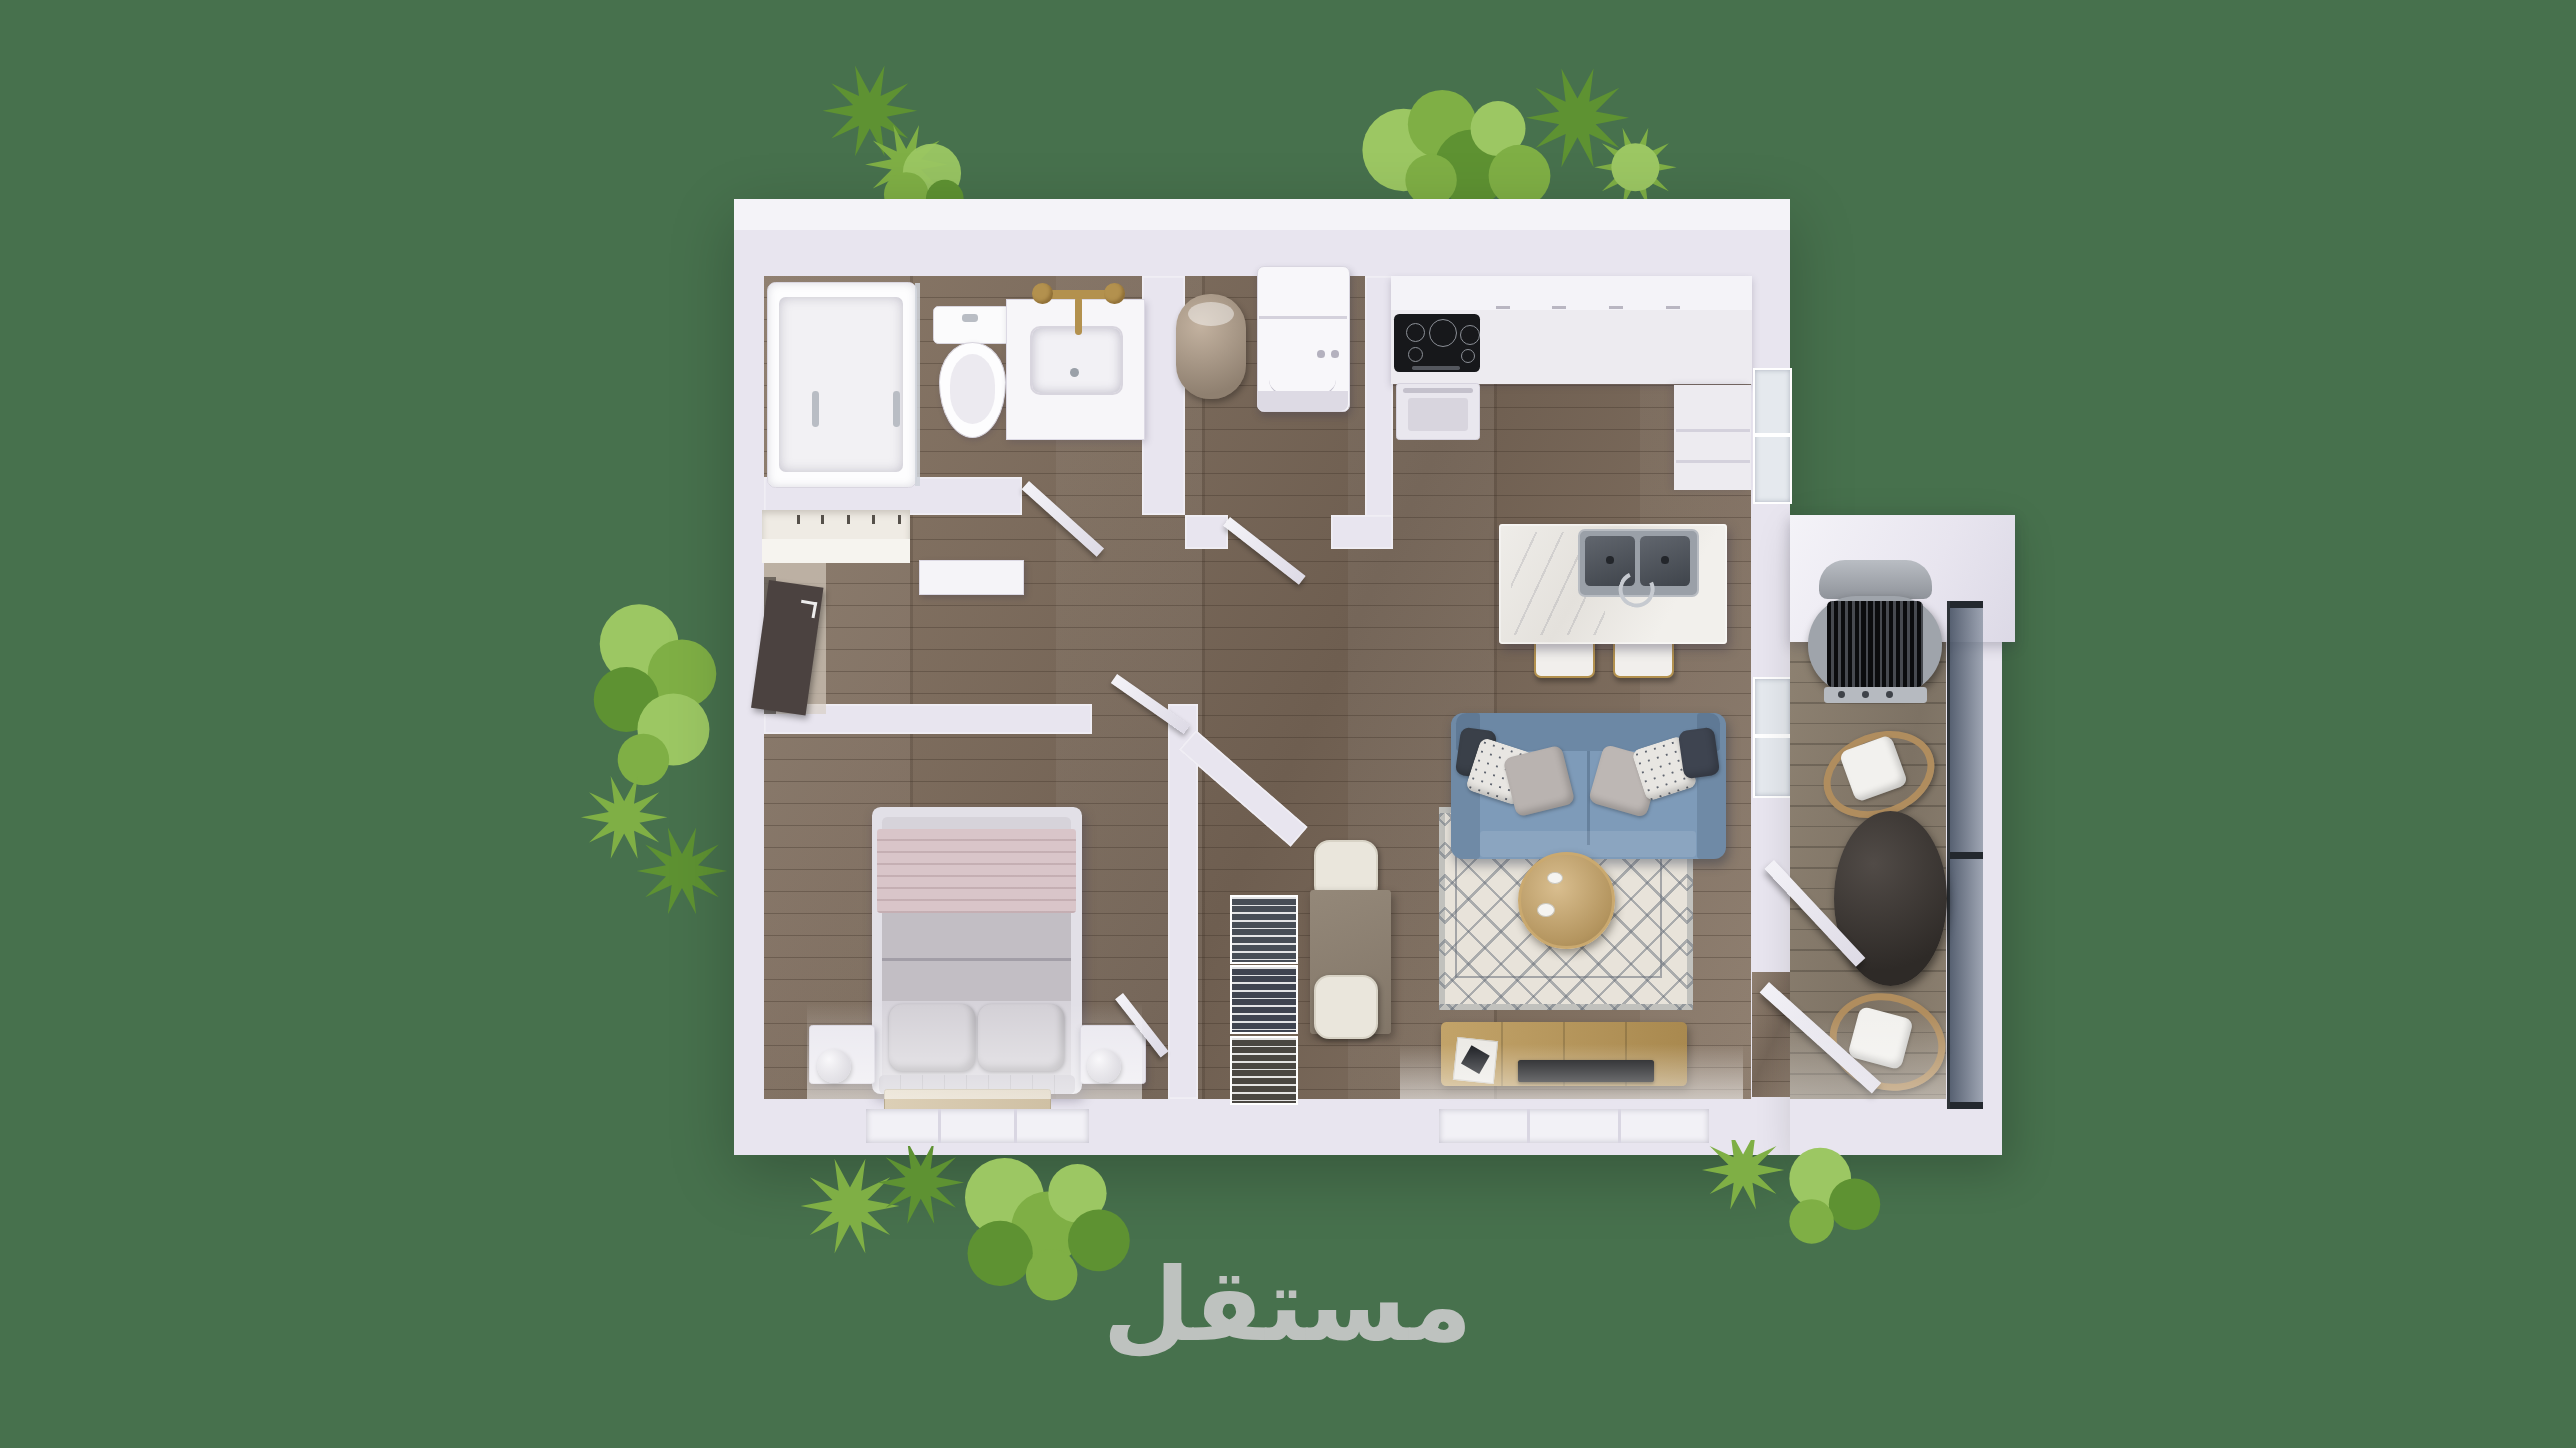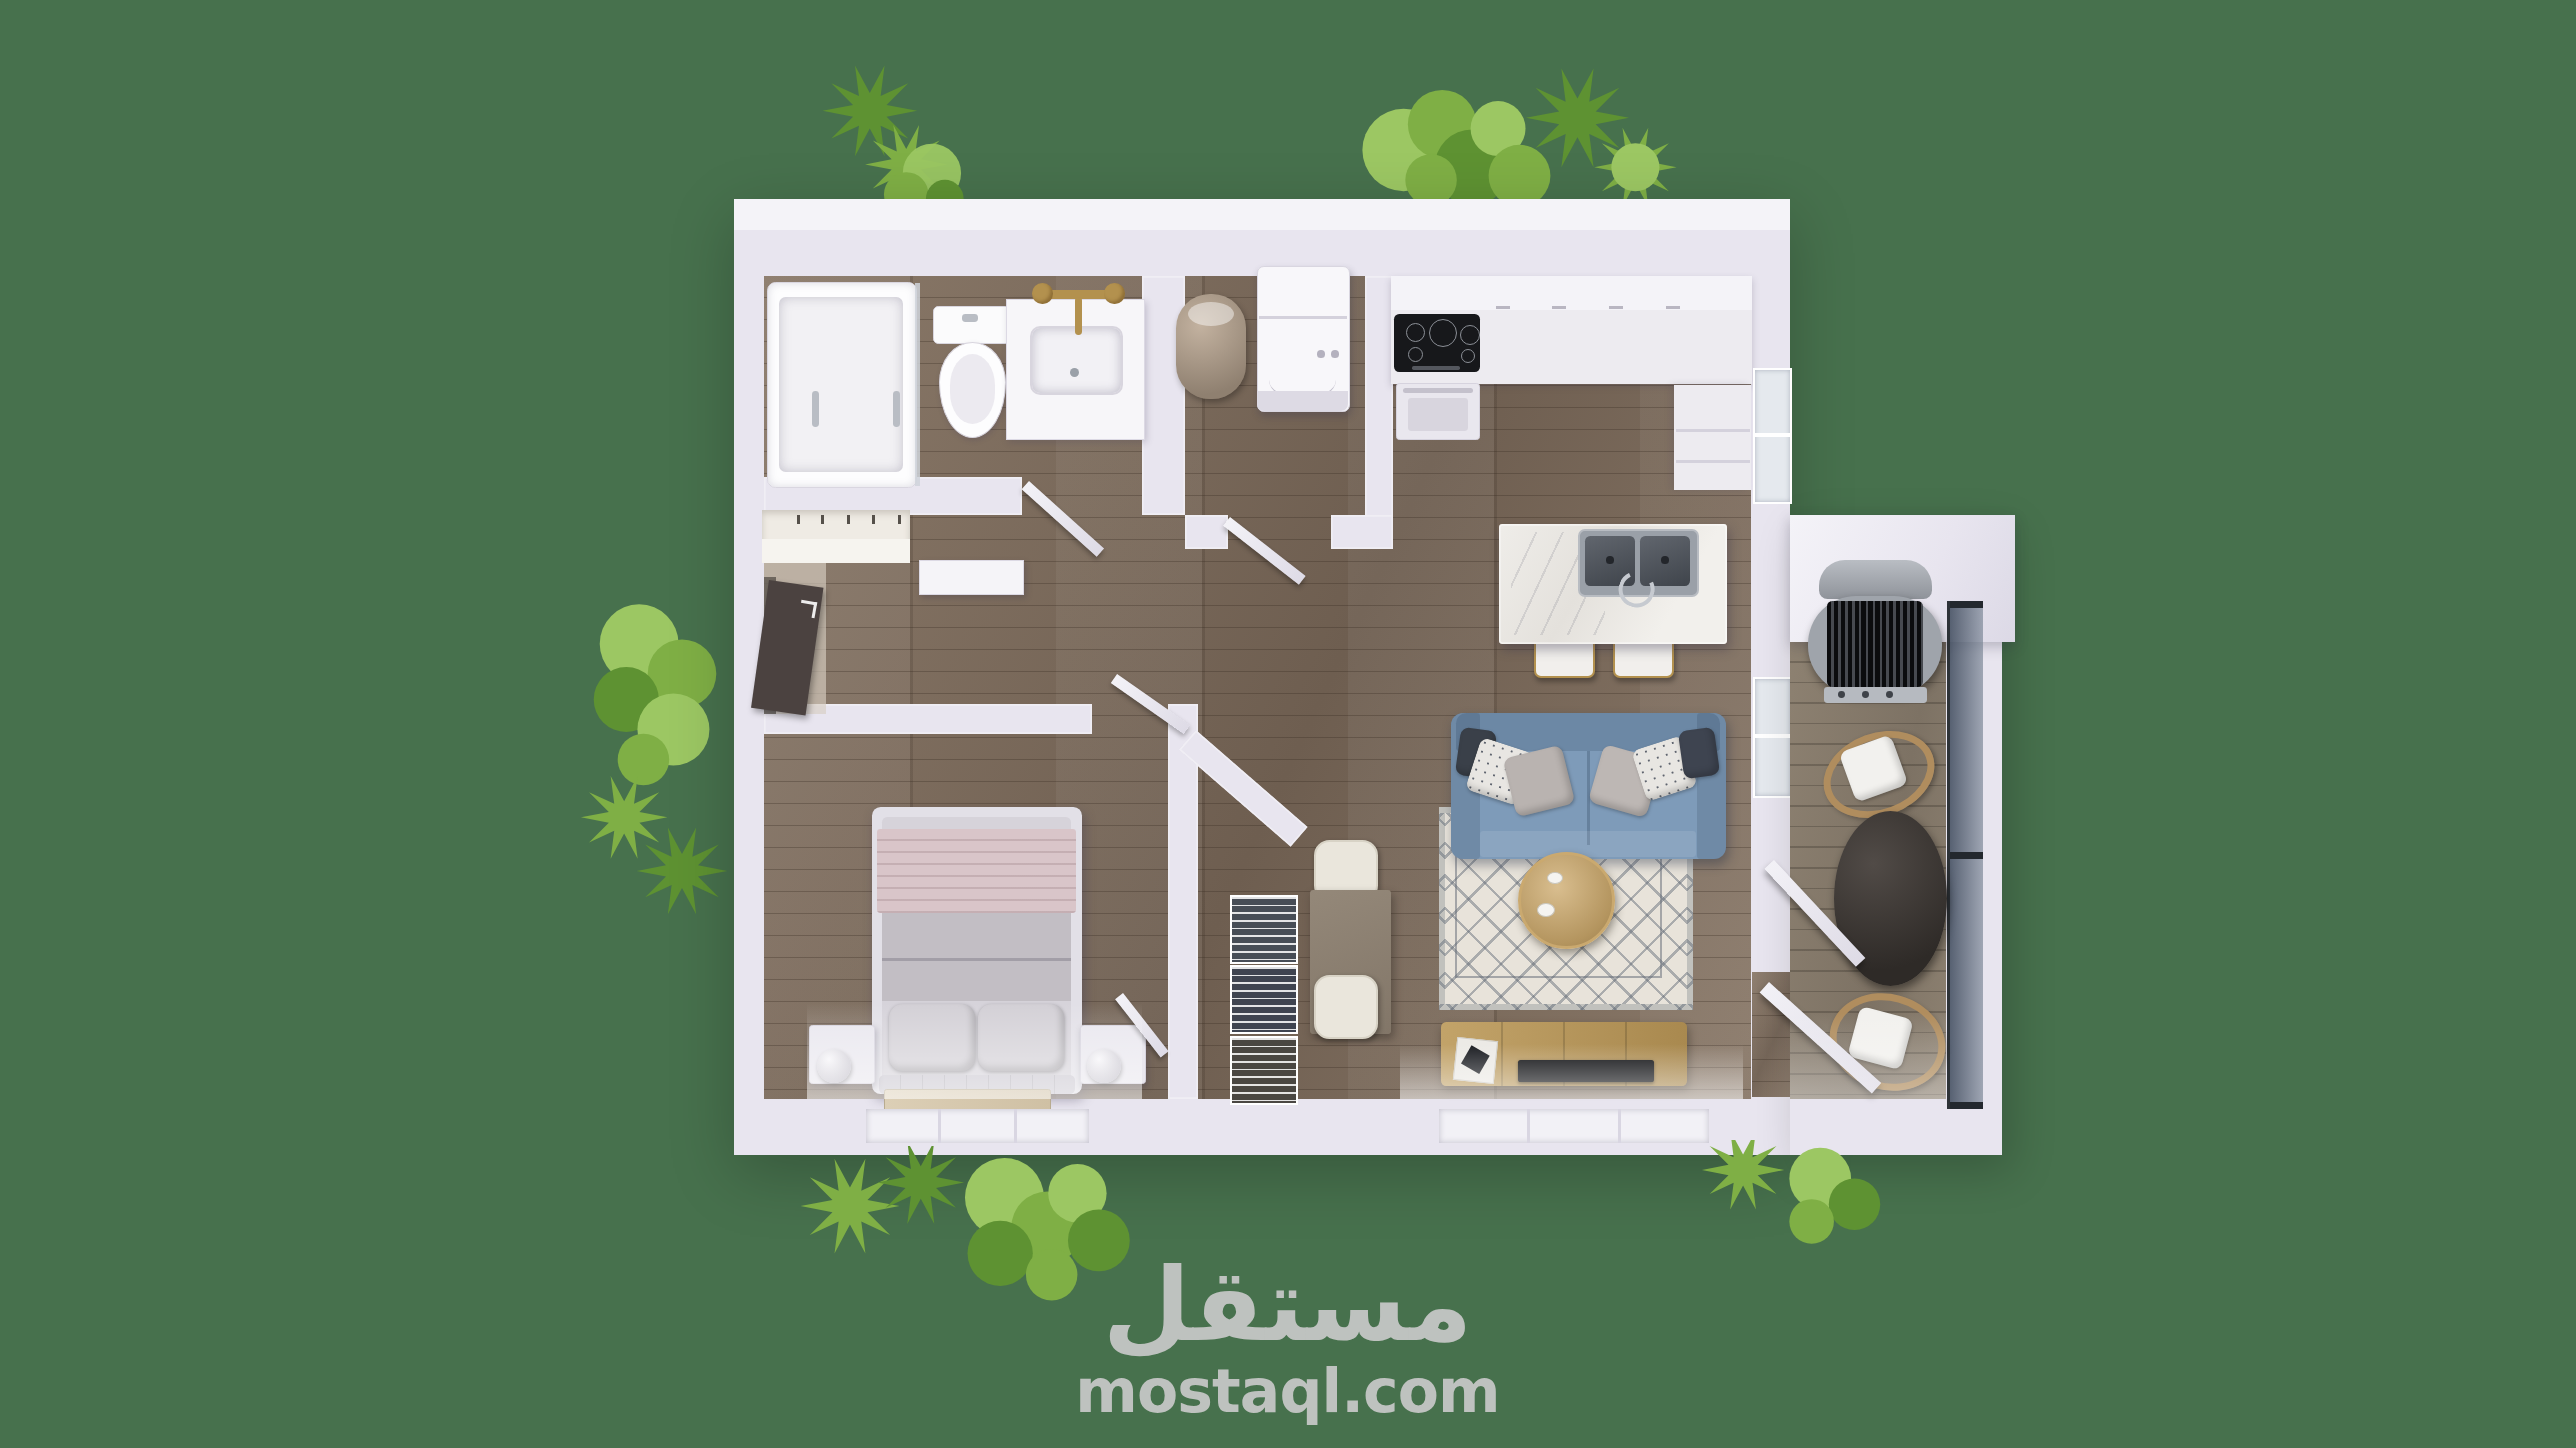--- a/index.html
+++ b/index.html
@@ -297,17 +297,16 @@
     <g transform="translate(0,-15) scale(1.0)">
         <polygon fill="var(--tree1)" points="98,50 67,56 89,78 61,65 65,96 50,68 35,96 39,65 11,78 33,56 2,50 33,44 11,22 39,35 35,4 50,32 65,4 61,35 89,22 67,44"></polygon>
       </g>
     <circle cx="140" cy="45" r="36" fill="var(--tree3)"></circle>
     <circle cx="180" cy="75" r="30" fill="var(--tree2)"></circle>
     <circle cx="130" cy="95" r="26" fill="var(--tree1)"></circle>
   </svg>
 
   <div class="abs watermark" style="left:1030px;top:1255px;width:515px;height:189px;">
     <div class="ar" dir="rtl">مستقل</div>
-    <div class="url">mostaql.com</div>
   </div>
 
 </div>
 
 
 </body></html>

